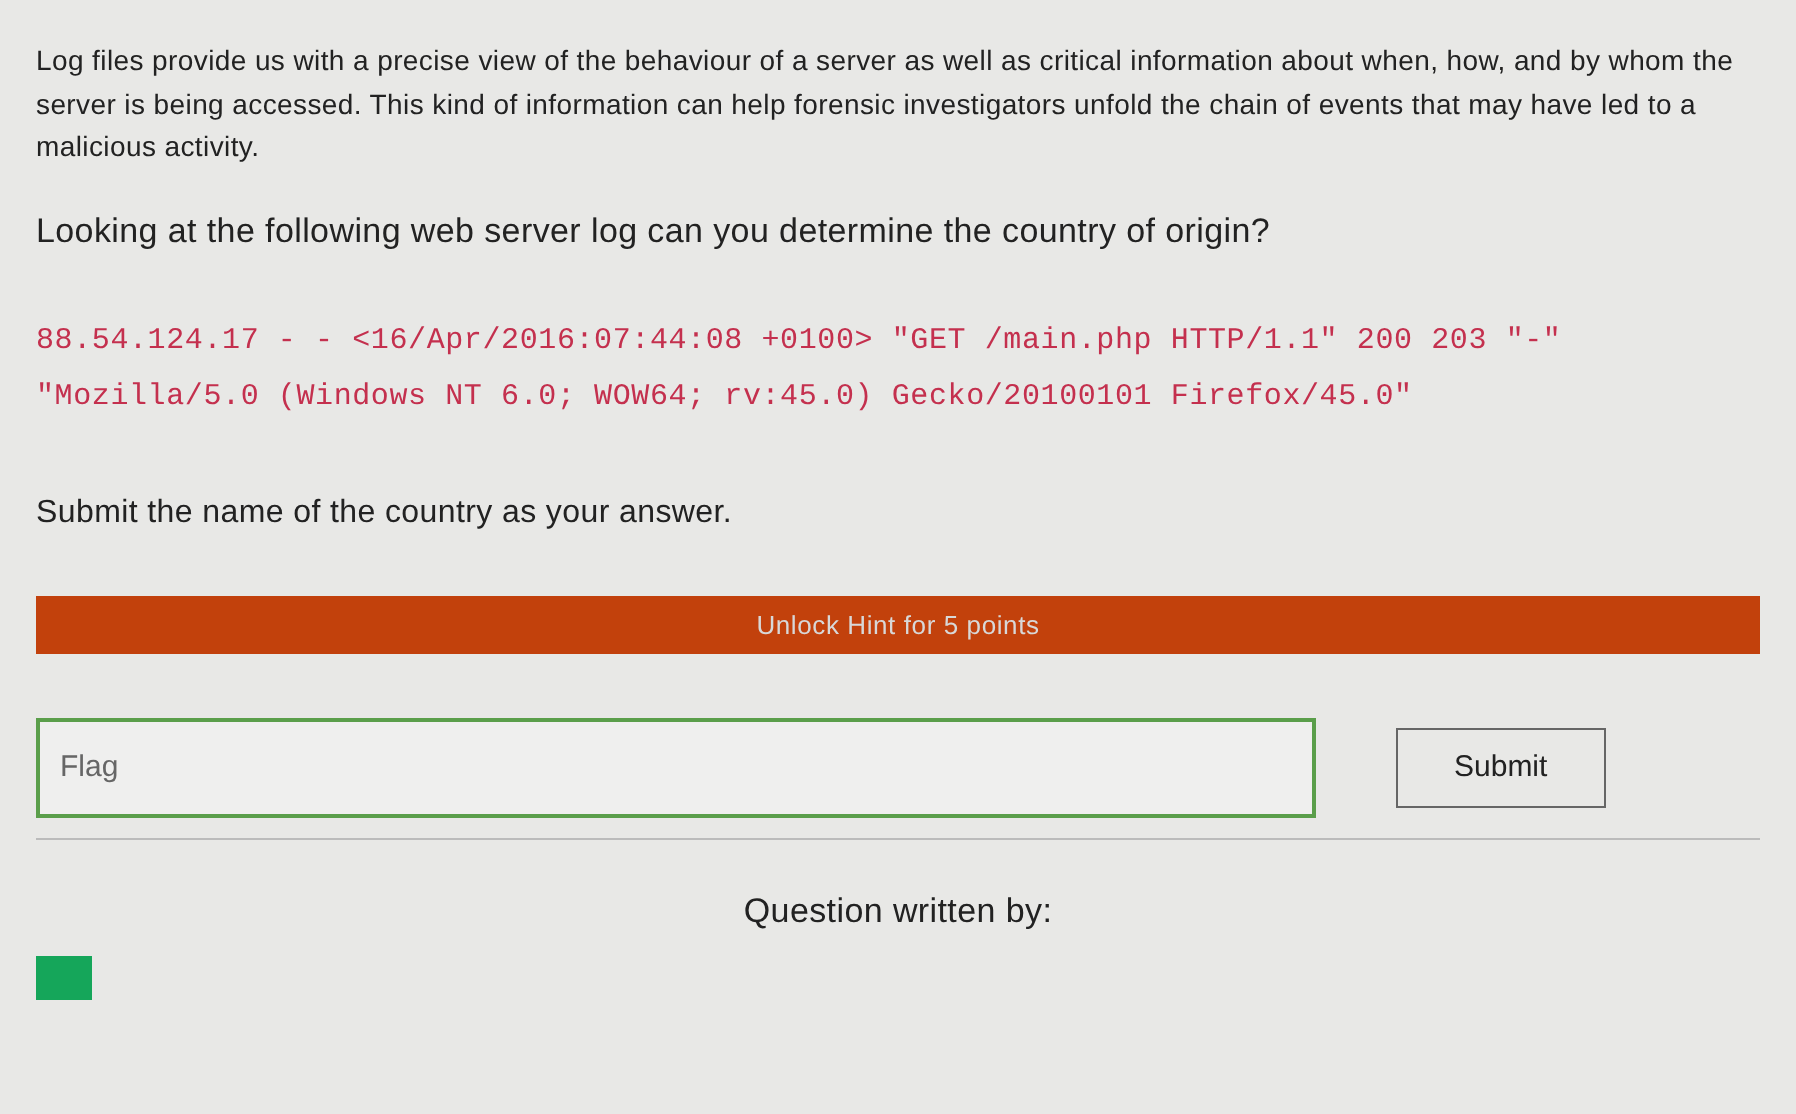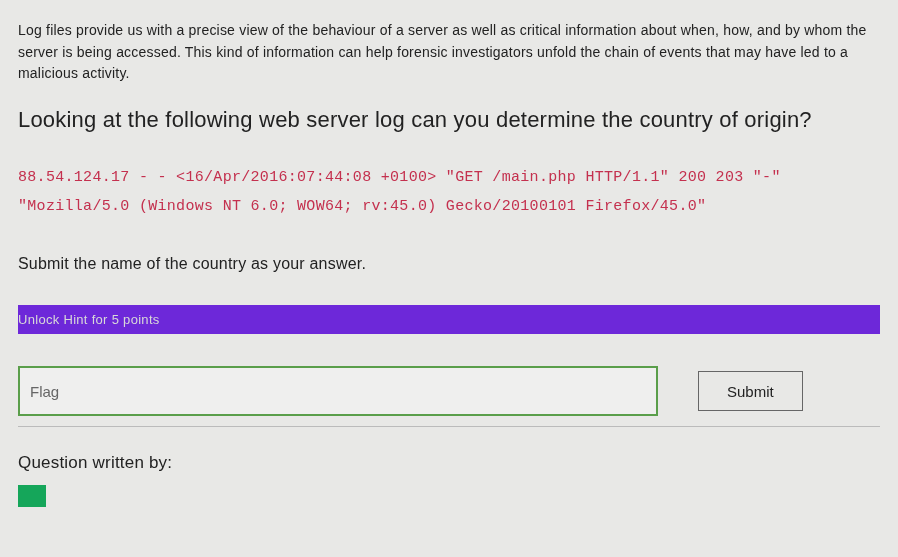--- a/index.html
+++ b/index.html
@@ -15,41 +15,42 @@
       height: 557px;
       color: #222;
     }
     .description {
       font-size: 14px;
       line-height: 1.55;
       margin-bottom: 18px;
       letter-spacing: 0.2px;
     }
     .question-text {
-      font-size: 22px;
+      font-size: 17px;
       line-height: 1.5;
       margin-bottom: 28px;
       letter-spacing: 0.2px;
     }
     .log-block {
       font-family: "Courier New", Courier, monospace;
       color: #c4304e;
       font-size: 15px;
       line-height: 1.9;
       margin-bottom: 34px;
       letter-spacing: 0.3px;
     }
     .instruction {
       font-size: 16px;
       margin-bottom: 32px;
       letter-spacing: 0.2px;
     }
     .hint-bar {
-      background: #6d28d9;
+      background: #c2410c;
       color: #d8d8d8;
+      text-align: center;
       padding: 7px 0;
       font-size: 13px;
       letter-spacing: 0.3px;
       margin-bottom: 32px;
       width: 100%;
     }
     .answer-row {
       display: flex;
       align-items: center;
       gap: 40px;
@@ -88,20 +89,21 @@
     }
     .divider {
       border: none;
       border-top: 1px solid #bbb;
       margin: 10px 0 26px 0;
     }
     .author-label {
       font-size: 17px;
       letter-spacing: 0.2px;
       margin-bottom: 12px;
+      text-align: center;
     }
     .avatar-chip {
       width: 28px;
       height: 22px;
       background: #15a65a;
       display: inline-block;
     }
   </style>
 </head>
 <body>

